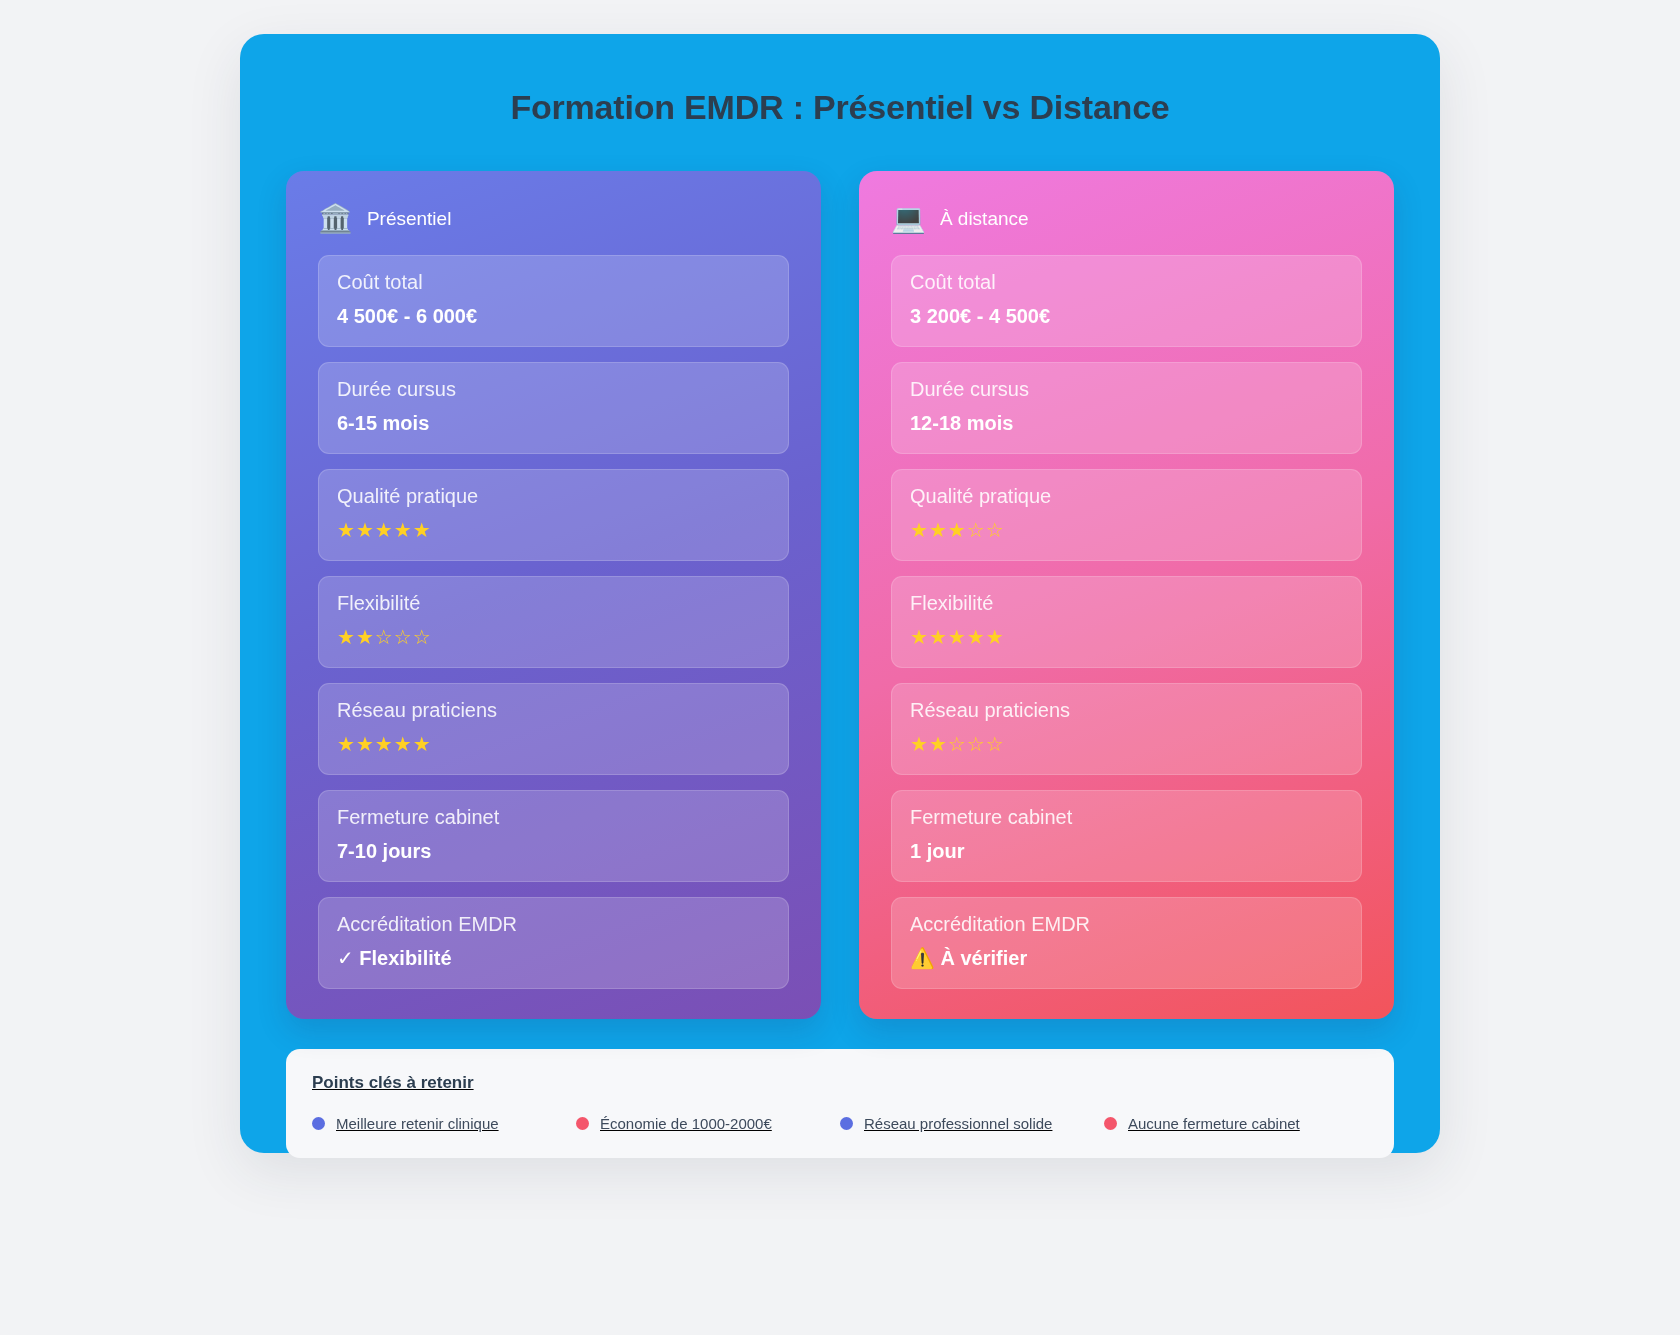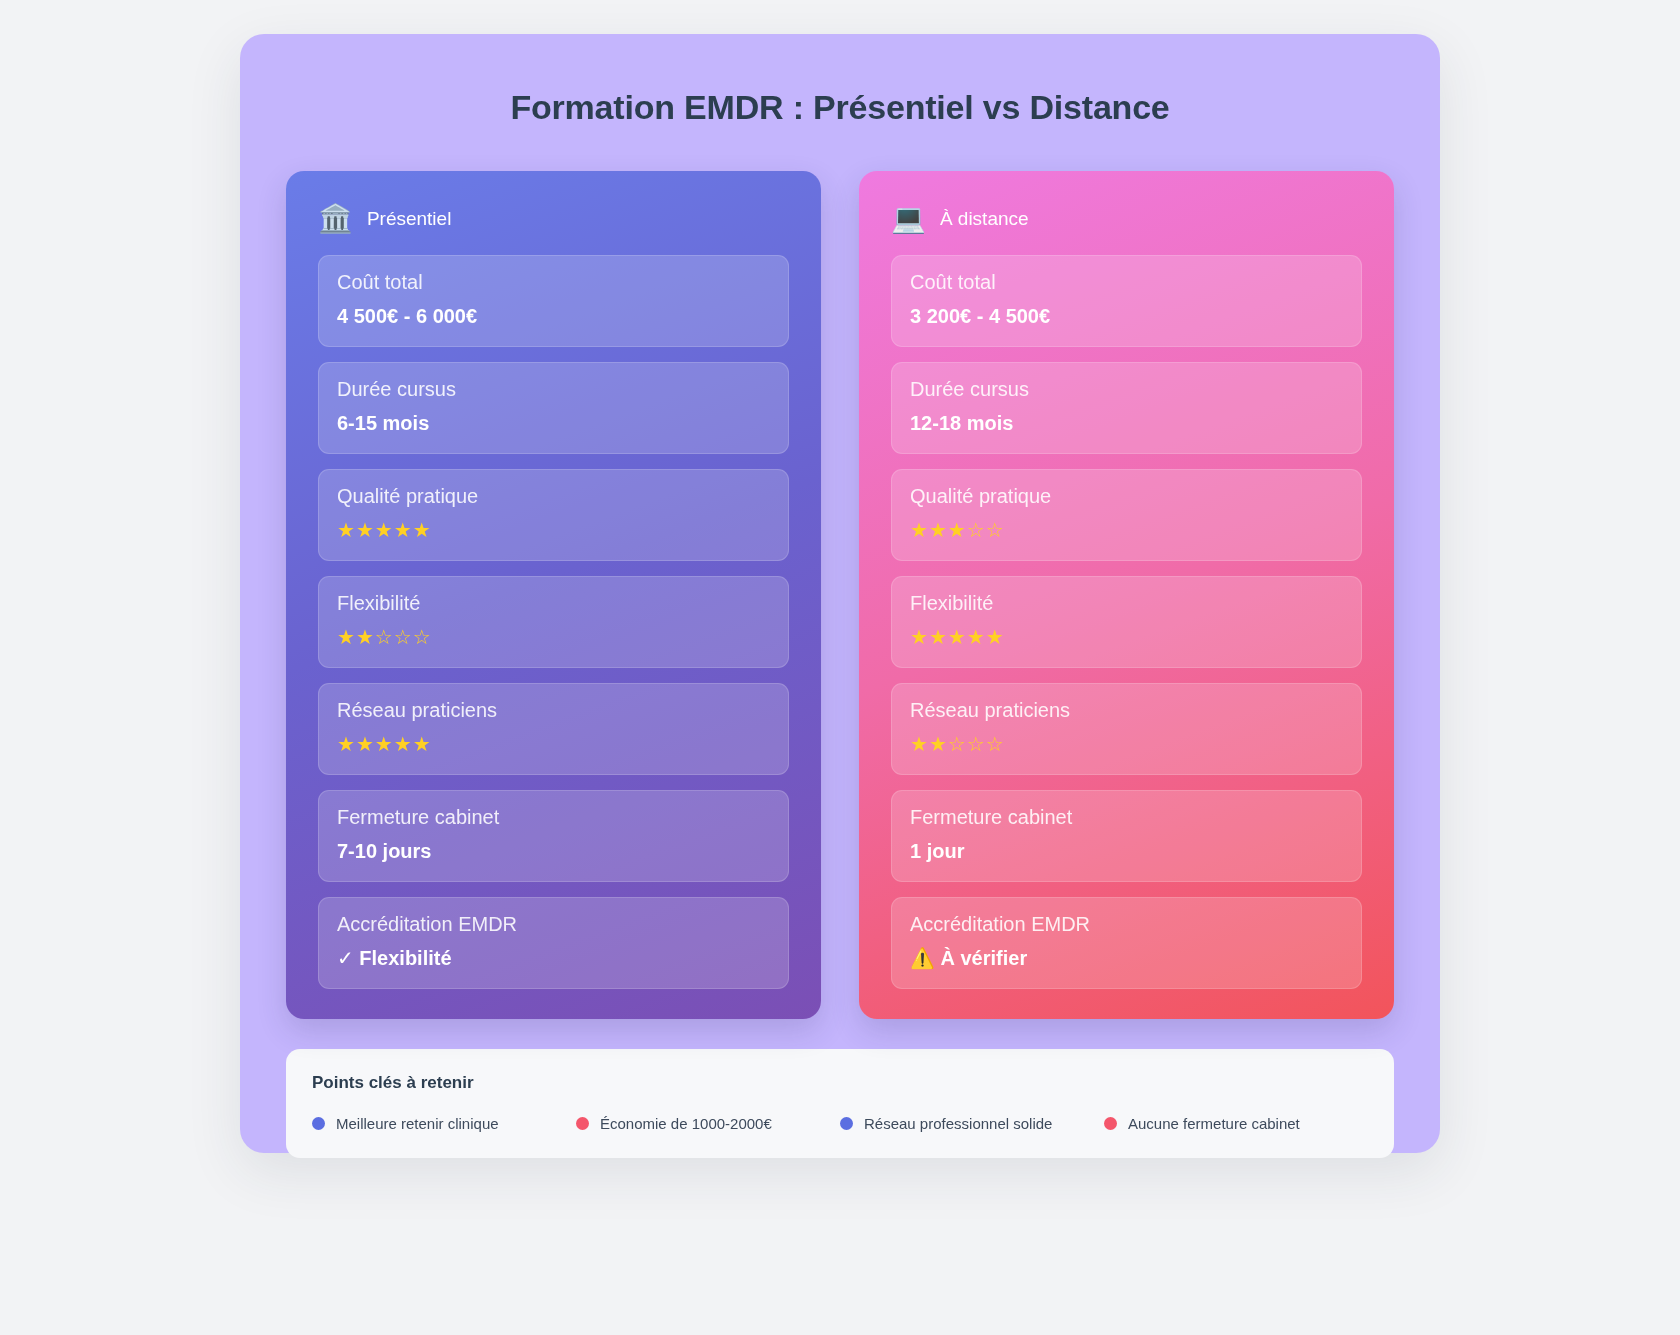--- a/index.html
+++ b/index.html
@@ -13,21 +13,21 @@
     font-family: "Liberation Sans", "DejaVu Sans", sans-serif;
     overflow: hidden;
   }
 
   .page {
     position: absolute;
     left: 240px;
     top: 34px;
     width: 1200px;
     height: 1119px;
-    background: #c4b5fd;
+    background: #0ea5e9;
     border-radius: 24px;
     box-shadow: 0 18px 55px rgba(35, 45, 70, 0.10);
     box-sizing: border-box;
   }
 
   .page-title {
     margin: 0;
     padding-top: 54px;
     text-align: center;
     font-size: 34px;
@@ -102,20 +102,21 @@
     letter-spacing: 1px;
     line-height: 1.2;
   }
 
   .footer {
     margin: 30px 46px 0 46px;
     background: #f7f8fa;
     border-radius: 14px;
     padding: 24px 26px 26px 26px;
     box-sizing: border-box;
+    text-decoration: underline;
   }
   .footer-title {
     font-size: 17px;
     font-weight: bold;
     color: #2c3e50;
     margin-bottom: 22px;
   }
   .legend {
     display: flex;
     align-items: center;

